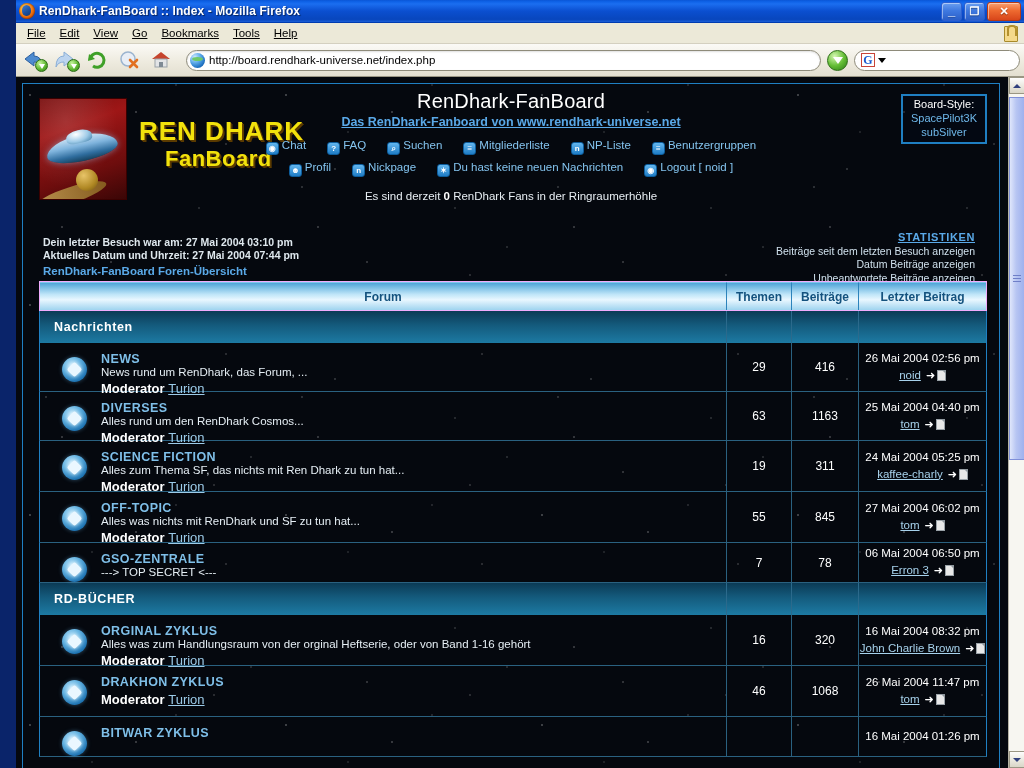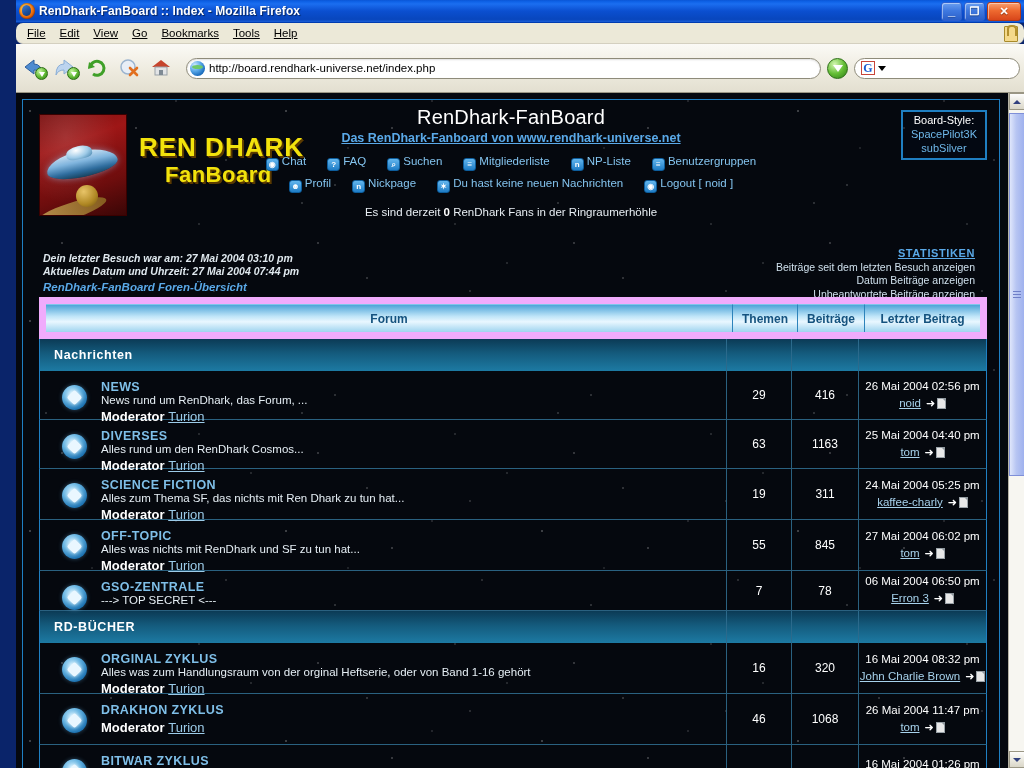--- a/index.html
+++ b/index.html
@@ -62,21 +62,21 @@
     display: flex; align-items: center; justify-content: center;
     font-size: 11px; font-weight: bold; line-height: 1;
     text-shadow: 0 1px 1px rgba(0,0,0,.4);
   }
   .tb-btn.min .glyph { align-items: flex-end; padding-bottom: 3px; font-size: 13px; }
 
   
   .menubar {
     height: 21px; background: #ece9d8;
     display: flex; align-items: center; padding-left: 4px;
-    border-bottom: 1px solid #d4d0c0; position: relative; border-radius: 7px;
+    border-bottom: 1px solid #d4d0c0; position: relative;
   }
   .menu-item {
     padding: 2px 7px; color: #000; font-size: 11.5px; cursor: default; white-space: nowrap;
   }
   .menu-item u { text-decoration: underline; }
   .menu-right {
     position: absolute; right: 6px; top: 2px;
     width: 15px; height: 16px;
   }
   .menu-right::before {
@@ -85,21 +85,21 @@
     border: 1px solid #a88a2a; border-radius: 1px;
   }
   .menu-right::after {
     content: ""; position: absolute; left: 4px; top: 0px;
     width: 6px; height: 9px; border: 2px solid #b3902c; border-bottom: none;
     border-radius: 4px 4px 0 0;
   }
 
   
   .toolbar {
-    height: 49px;
+    height: 33px;
     background: linear-gradient(to bottom,#fbfaf6 0%, #eeebdf 55%, #e3dfd0 100%);
     display: flex; align-items: center; padding: 0 4px;
     border-bottom: 1px solid #9a9684; gap: 2px;
   }
   .tbar-btn {
     width: 30px; height: 28px; position: relative; cursor: pointer; flex: none;
   }
   .arrow-ico { position: absolute; left: 2px; top: 4px; width: 22px; height: 20px; }
   .badge-dot {
     position: absolute; right: 2px; bottom: 2px; width: 13px; height: 13px; border-radius: 50%;
@@ -266,21 +266,21 @@
   .style-box {
     position: absolute; right: 12px; top: 10px;
     border: 2px solid #1f7fc2; padding: 2px 8px 3px; text-align: center;
     background: rgba(0,10,25,.35); line-height: 1.25;
   }
   .style-box .sb1 { color: #fff; font-size: 11px; }
   .style-box .sb2 { color: #6fb8ea; font-size: 11px; }
 
   
   .infobar { position: relative; height: 52px; }
-  .info-left { position: absolute; left: 20px; top: 12px; line-height: 1.28; font-style: italic; }
+  .info-left { position: absolute; left: 20px; top: 12px; line-height: 1.28; }
   .info-left .l { color: #dfe8ee; font-size: 10.5px; font-weight: bold; white-space: nowrap; }
   .info-left .crumb { color: #5aa9e8; font-size: 11.5px; font-weight: bold; margin-top: 1px; cursor: pointer;}
   .info-right { position: absolute; right: 24px; top: 6px; text-align: right; line-height: 1.32; }
   .info-right .stat-head { color: #5aa9e8; font-size: 11px; font-weight: bold; text-decoration: underline; letter-spacing: .6px; }
   .info-right .stat-link { color: #cfe0ec; font-size: 10.5px; cursor: pointer; }
 
   
   .ftable { position: absolute; left: 16px; right: 12px; top: 197px; }
   .trow { display: flex; width: 100%; }
   .col-forum { width: 687px; }
@@ -289,21 +289,21 @@
   .col-last { flex: 1; text-align: right; }
 
   .thead .cell {
     background: linear-gradient(to bottom, #4ea4d8 0%, #bfe5f8 42%, #e9f7ff 62%, #9fd4ef 100%);
     color: #14527e; font-weight: bold; font-size: 12px;
     height: 28px; line-height: 28px; text-align: center;
     border-right: 1px solid #2d83bb;
     border-top: 1px solid #7fc6ea;
   }
   .thead .cell:last-child { border-right: none; }
-  .thead { border: 7px solid #f0abfc; }
+  .thead { border: 1px solid #f0abfc; }
 
   .catrow {
     background: linear-gradient(to bottom, #0b3a55 0%, #145b7d 45%, #1d7aa3 100%);
     border-left: 1px solid #1f7fc2; border-right: 1px solid #1f7fc2;
     height: 32px;
   }
   .catrow .cat-label {
     color: #fff; font-weight: bold; font-size: 12.5px; letter-spacing: .6px;
     padding: 9px 0 0 14px;
   }

